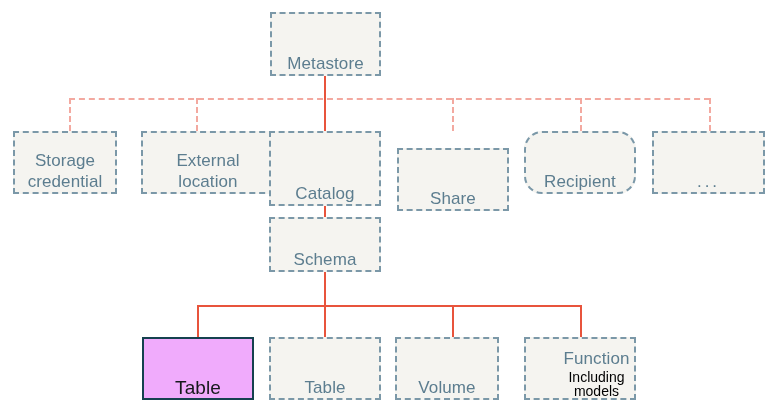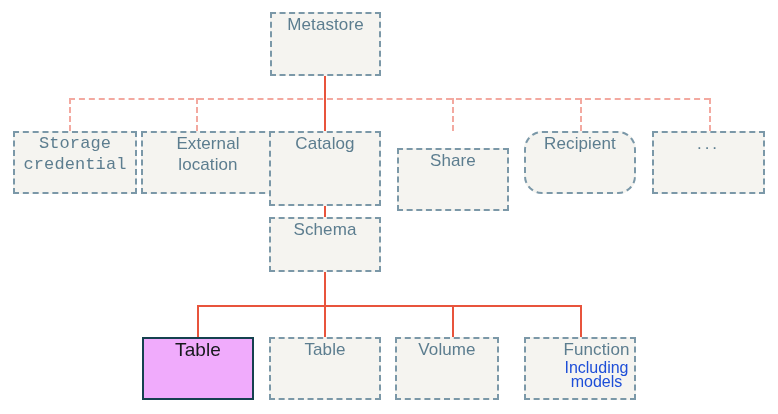--- a/index.html
+++ b/index.html
@@ -16,36 +16,36 @@
     overflow: hidden;
   }
   .node {
     position: absolute;
     box-sizing: border-box;
     background: #f5f4f0;
     border: 2px dashed #7b98a8;
     display: flex;
     flex-direction: column;
     align-items: center;
-    justify-content: flex-start;
+    justify-content: flex-end;
     text-align: center;
     color: #5c7d8f;
     z-index: 3;
   }
   .node .label {
     font-size: 17px;
     line-height: 21px;
     letter-spacing: 0.1px;
     color: #5c7d8f;
     white-space: pre-line;
   }
   .node .sublabel {
-    font-size: 16px;
+    font-size: 14px;
     line-height: 14px;
-    color: #1d4ed8;
+    color: #000000;
     white-space: pre-line;
     margin-top: 1px;
   }
   .node.highlight {
     border: 2px solid #15414f;
     background: #f0abfc;
   }
   .node.highlight .label {
     color: #16191c;
     font-size: 19px;
@@ -101,21 +101,21 @@
 
   <div class="conn v-solid" style="left:197px; top:305px; height:32px;"></div>
   <div class="conn v-solid" style="left:324px; top:305px; height:32px;"></div>
   <div class="conn v-solid" style="left:452px; top:305px; height:32px;"></div>
   <div class="conn v-solid" style="left:580px; top:305px; height:32px;"></div>
 
   <div class="node" style="left:270px; top:12px; width:111px; height:64px;">
     <span class="label">Metastore</span>
   </div>
 
-  <div class="node" style="left:13px; top:131px; width:124px; height:63px;font-family:Liberation Mono, monospace;">
+  <div class="node" style="left:13px; top:131px; width:104px; height:63px;">
     <span class="label">Storage
 credential</span>
   </div>
 
   <div class="node" style="left:141px; top:131px; width:134px; height:63px;">
     <span class="label">External
 location</span>
   </div>
 
   <div class="node" style="left:269px; top:131px; width:112px; height:75px;">

